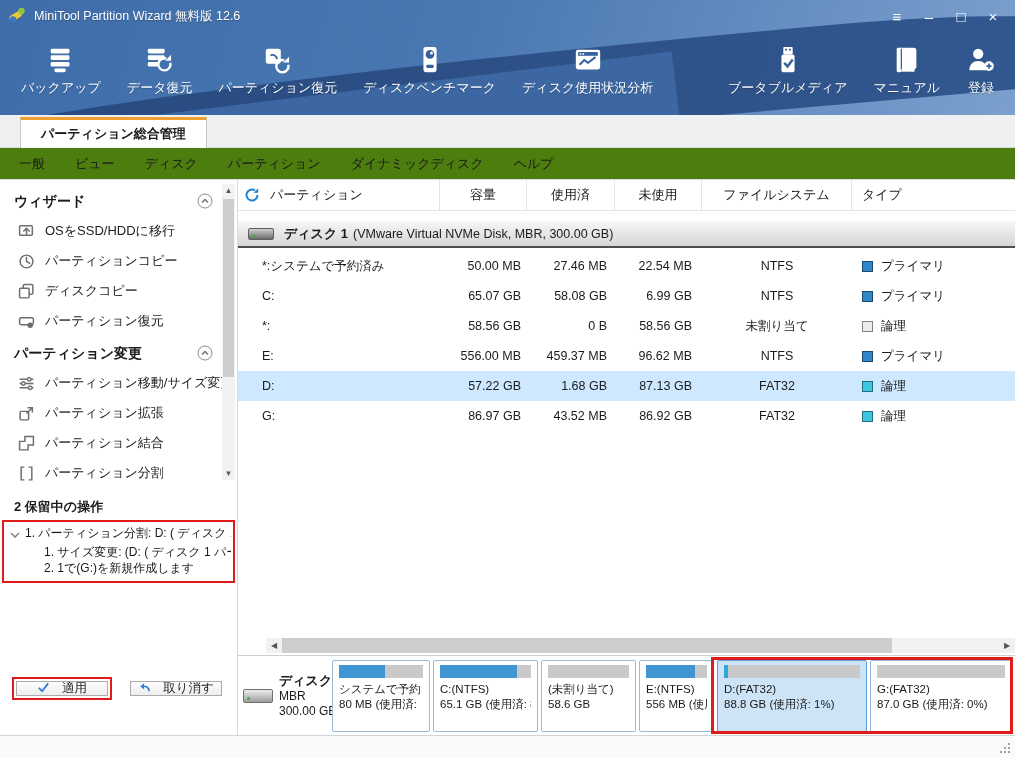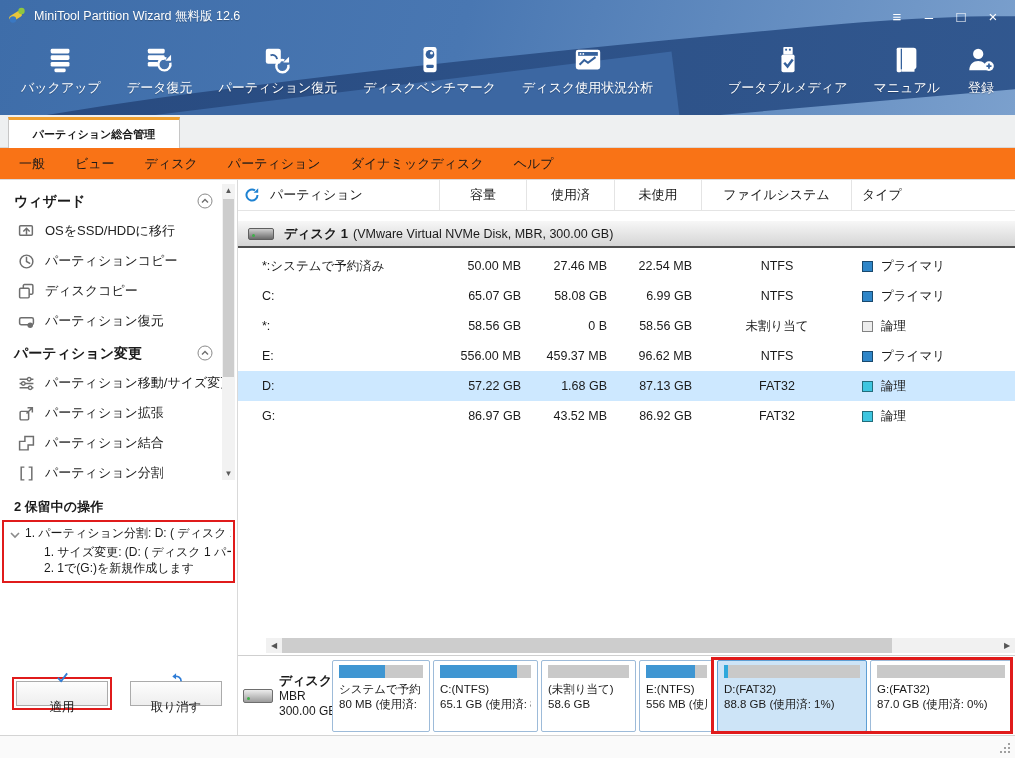--- a/index.html
+++ b/index.html
@@ -27,27 +27,27 @@
   .tb-group { display:flex; align-items:flex-start; }
   .tb-item { display:flex; flex-direction:column; align-items:center; padding:2px 13px;
     cursor:pointer; }
   .tb-item .ticon { height:38px; display:flex; align-items:center; justify-content:center; }
   .tb-item .tlabel { color:#fff; font-size:13px; white-space:nowrap;
     text-shadow:0 1px 1px rgba(0,0,0,.25); }
 
   
   .tabstrip { position:absolute; top:115px; left:0; width:1015px; height:33px;
     background:#eef0f1; border-bottom:1px solid #d8d8d8; }
-  .tab { position:absolute; left:8px; bottom:-1px; height:31px; min-width:172px;
+  .tab { position:absolute; left:20px; bottom:-1px; height:31px; min-width:172px;
     background:#fff; border:1px solid #c6c6c6; border-bottom:none; border-top:3px solid #f0a030;
-    display:flex; align-items:center; justify-content:center; font-weight:bold; font-size:11px;
+    display:flex; align-items:center; justify-content:center; font-weight:bold; font-size:13px;
     padding:0 20px; }
 
   
-  .menubar { position:absolute; top:148px; left:0; width:1015px; height:32px; background:#f97316;
+  .menubar { position:absolute; top:148px; left:0; width:1015px; height:32px; background:#4d7c0f;
     border-bottom:1px solid #dcdcdc; display:flex; align-items:center; padding-left:4px; }
   .menu-item { padding:0 15px; font-size:13px; cursor:pointer; white-space:nowrap; }
 
   
   .content { position:absolute; top:180px; left:0; width:1015px; height:555px; display:flex; }
 
   
   .sidebar { position:relative; width:238px; height:555px; background:#fff;
     border-right:1px solid #d9d9d9; overflow:hidden; }
   .side-scrollable { padding:8px 24px 0 14px; }
@@ -63,23 +63,23 @@
   .ptree-row .chev { margin:3px 5px 0 2px; flex:0 0 auto; }
   .ptree-child { font-size:12px; line-height:16px; padding-left:36px; white-space:nowrap;
     overflow:hidden; }
   .side-scrollbar { position:absolute; top:4px; right:2px; width:13px; height:296px;
     background:#f2f2f2; }
   .sb-arrow { position:absolute; left:0; width:13px; height:13px; color:#5a5a5a;
     font-size:8px; text-align:center; line-height:13px; }
   .sb-thumb { position:absolute; left:1px; top:15px; width:11px; height:178px; background:#cdcdcd; }
   .btn-row { position:absolute; left:0; bottom:22px; width:238px; height:36px; }
   .red-outline-btn { position:absolute; left:12px; top:0; border:2px solid #e01b1b; padding:2px; }
-  .btn { display:flex; align-items:center; justify-content:center; gap:12px; width:92px; height:25px;
+  .btn { display:flex; align-items:center; justify-content:center; gap:12px; width:92px; height:15px;
     background:linear-gradient(#fdfdfd,#eeeeee); border:1px solid #ababab; font-size:12.5px;
-    cursor:pointer;flex-direction:column; }
+    cursor:pointer; }
   .undo-btn-pos { position:absolute; left:130px; top:4px; }
 
   
   .main { position:relative; width:777px; height:555px; background:#fff; }
   .thead { position:relative; height:31px; border-bottom:1px solid #e4e4e4; display:flex;
     align-items:center; }
   .refresh { width:28px; display:flex; justify-content:center; cursor:pointer; }
   .hcell { height:31px; display:flex; align-items:center; border-right:1px solid #e4e4e4;
     font-size:13px; cursor:pointer; }
   .hc-name { width:174px; padding-left:4px; }

